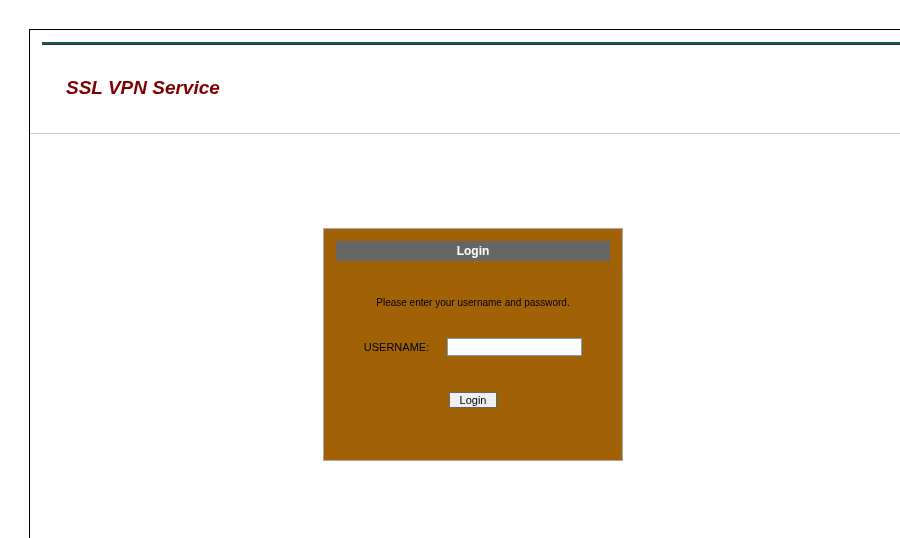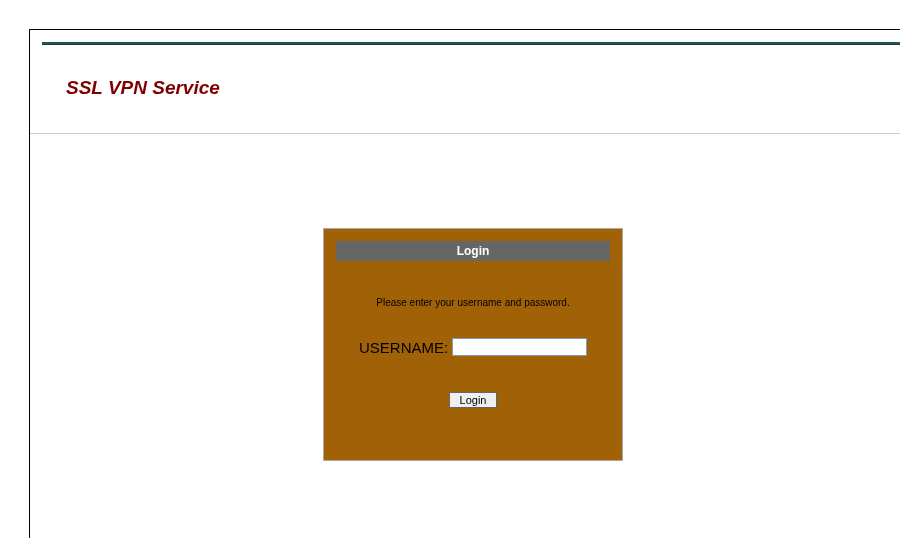--- a/index.html
+++ b/index.html
@@ -68,21 +68,21 @@
       color: #000;
       margin-bottom: 18px;
     }
     .form-row {
       display: flex;
       align-items: center;
       justify-content: center;
       margin-bottom: 5px;
     }
     .form-label {
-      font-size: 15px;
+      font-size: 11px;
       color: #000;
       width: 75px;
       text-align: right;
       margin-right: 6px;
     }
     .form-input {
       width: 135px;
       height: 18px;
       border: 1px solid #7f9db9;
       font-size: 11px;

